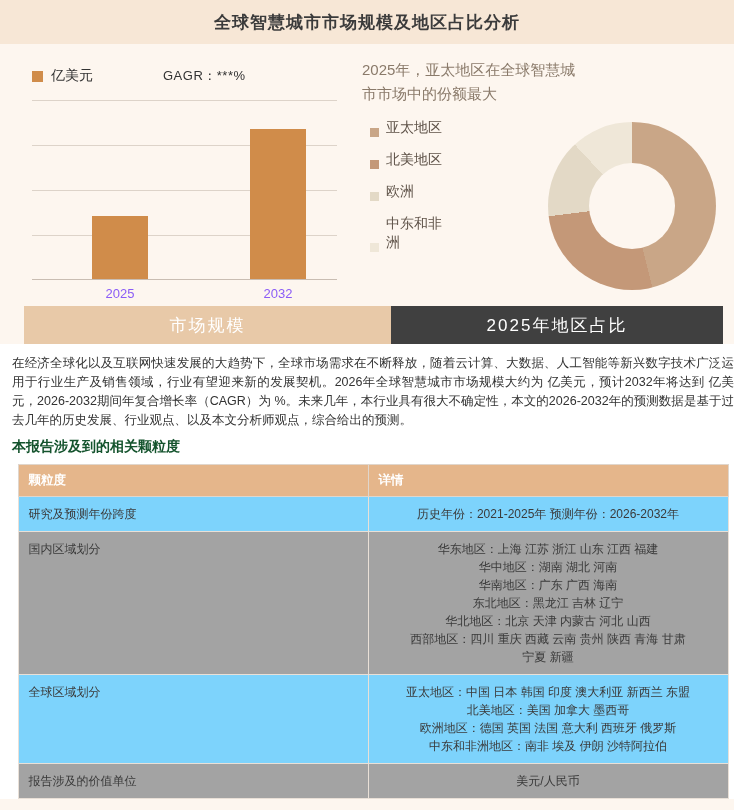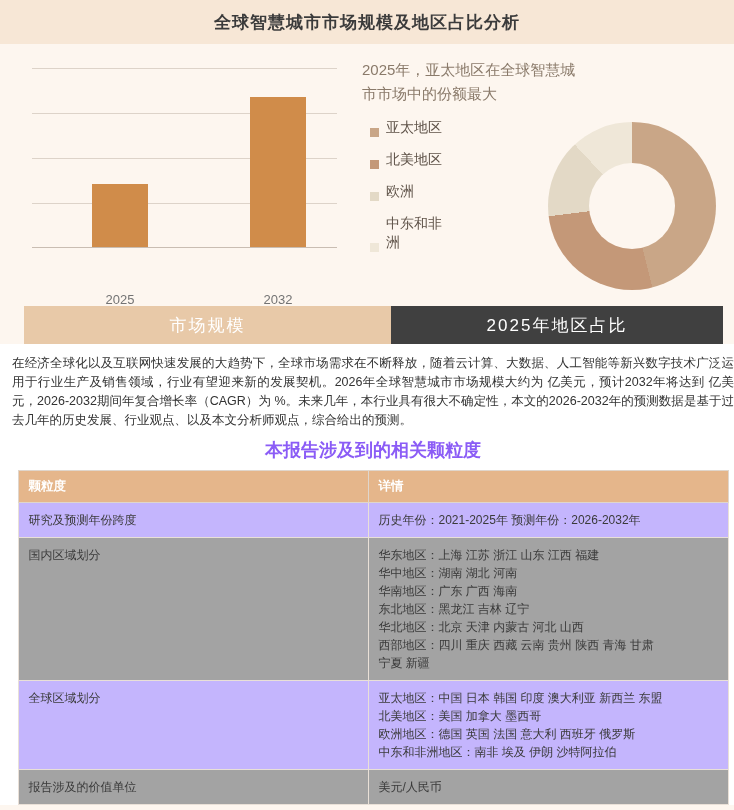--- a/index.html
+++ b/index.html
@@ -97,23 +97,22 @@
   }
   .x-labels {
     position: relative;
     margin: 6px 0 0 14px;
     width: 305px;
     height: 20px;
   }
   .x-label {
     position: absolute;
     font-size: 13px;
-    color: #737373;
+    color: #8b5cf6;
     transform: translateX(-50%);
-    margin-top: 38px;
   }
   .right-panel {
     width: 382px;
     position: relative;
     padding: 14px 12px 0 10px;
     box-sizing: border-box;
   }
   .right-headline {
     font-size: 15px;
     color: #8a7a6a;
@@ -194,24 +193,24 @@
     box-sizing: border-box;
   }
   .para {
     font-size: 12.5px;
     color: #333;
     line-height: 19px;
     text-align: justify;
     margin: 2px 0 8px 0;
   }
   .sub-title {
-    text-align: center;
-    font-size: 18px;
+    text-align: left;
+    font-size: 14px;
     font-weight: bold;
-    color: #8b5cf6;
+    color: #14532d;
     margin: 2px 0 8px 0;
   }
   
   table.grain {
     width: 710px;
     border-collapse: collapse;
     table-layout: fixed;
     margin: 0 auto;
     border-radius: 16px;
   }
@@ -225,38 +224,43 @@
     border: 1px solid #e0d6cc;
   }
   table.grain td {
     font-size: 12px;
     color: #3a3a3a;
     padding: 8px 10px;
     border: 1px solid #e9e0d7;
     vertical-align: top;
     line-height: 18px;
   }
-  table.grain tr.odd td { background: #c4b5fd; }
+  table.grain tr.odd td { background: #7dd3fc; }
   table.grain tr.even td { background: #a3a3a3; }
   table.grain col.c1 { width: 350px; }
   table.grain col.c2 { width: 360px; }
-  .cell-lines div { white-space: nowrap; }
+  .cell-lines div { white-space: nowrap; text-align: center; }
 </style>
 </head>
 <body>
 
 <div class="page">
 
   <div class="title-bar">
     <div class="title">全球智慧城市市场规模及地区占比分析</div>
   </div>
 
   <div class="top">
 
     <div class="left-panel">
+      <div class="legend-row">
+        <span class="legend-swatch"></span>
+        <span class="legend-label">亿美元</span>
+        <span class="cagr">GAGR：***%</span>
+      </div>
 
       <div class="chart-area">
         <div class="gridline" style="top:0px;"></div>
         <div class="gridline" style="top:45px;"></div>
         <div class="gridline" style="top:90px;"></div>
         <div class="gridline" style="top:135px;"></div>
         <div class="axis-line"></div>
         <div class="bar" style="left:60px; height:63px;"></div>
         <div class="bar" style="left:218px; height:150px;"></div>
       </div>

